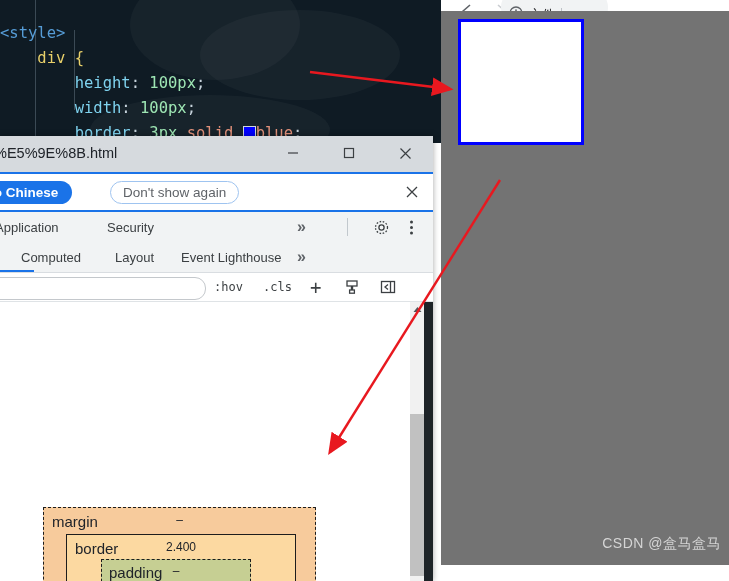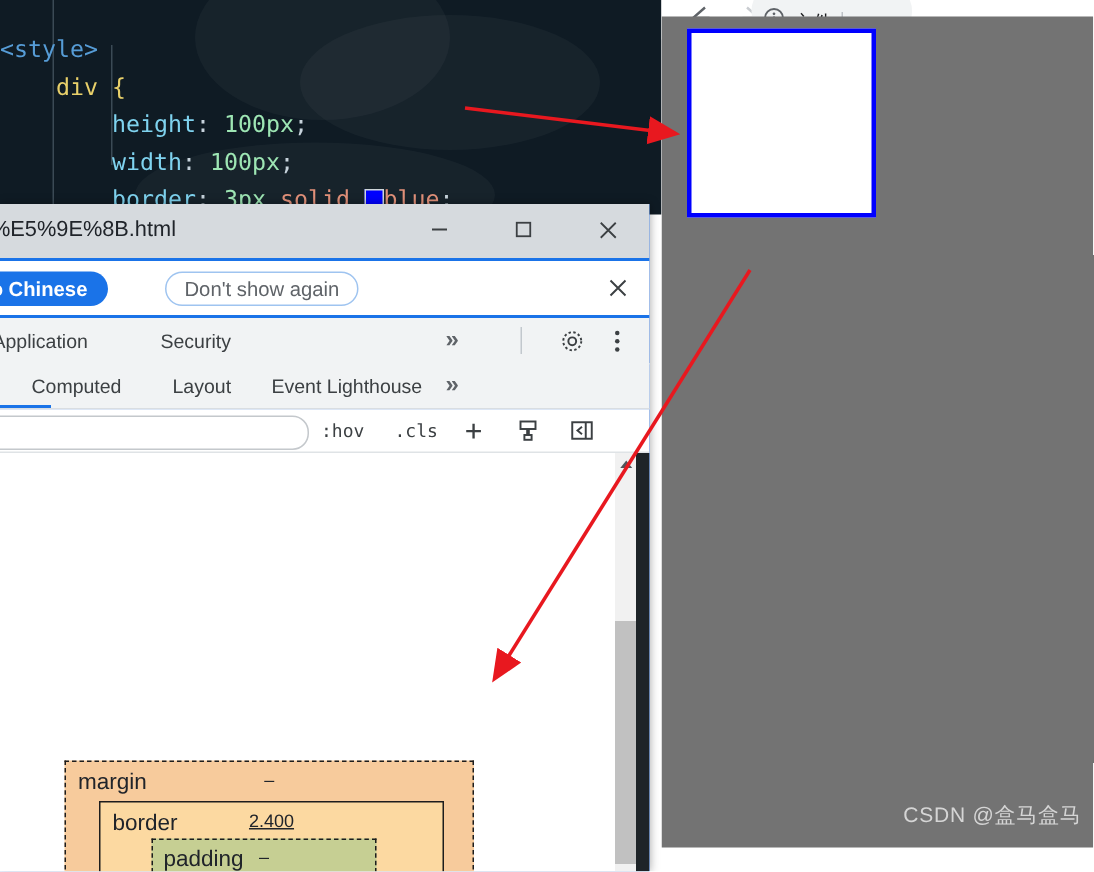--- a/index.html
+++ b/index.html
@@ -130,21 +130,21 @@
     color: #d5d5d5;
     white-space: nowrap;
     letter-spacing: 0.5px;
   }
 
   
   .devtools {
     position: absolute;
     left: 0; top: 136px;
     width: 433px; height: 445px;
-    background: #3b82f6;
+    background: #404040;
     box-shadow: 0 0 6px rgba(0,0,0,0.35);
     overflow: hidden;
   }
   .dt-titlebar {
     position: absolute;
     left: 0; top: 0;
     width: 433px; height: 36px;
     background: #d6dade;
     border-bottom: 2px solid #1a73e8;
   }
@@ -479,21 +479,21 @@
     </div>
 
     <div class="dt-content">
 
       <div class="bm-margin">
         <div class="bm-label" style="left:8px; top:5px;">margin</div>
         <div class="bm-val" style="left:0; right:0; top:5px;">–</div>
 
         <div class="bm-border">
           <div class="bm-label" style="left:8px; top:5px;">border</div>
-          <div class="bm-val" style="left:0; right:0; top:5px;text-decoration:underline;">2.400</div>
+          <div class="bm-val" style="left:0; right:0; top:5px;">2.400</div>
 
           <div class="bm-padding">
             <div class="bm-label" style="left:7px; top:4px;">padding</div>
             <div class="bm-val" style="left:0; right:0; top:4px;">–</div>
 
           </div>
         </div>
       </div>
     </div>
 

